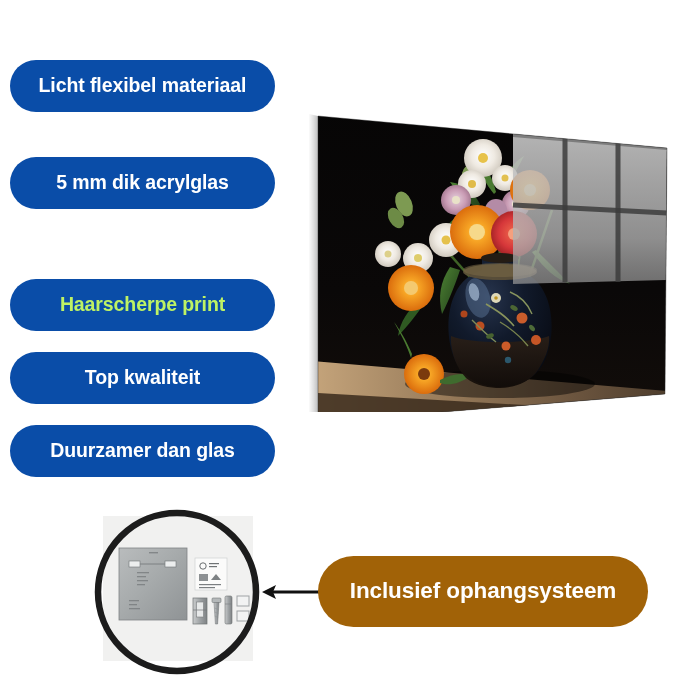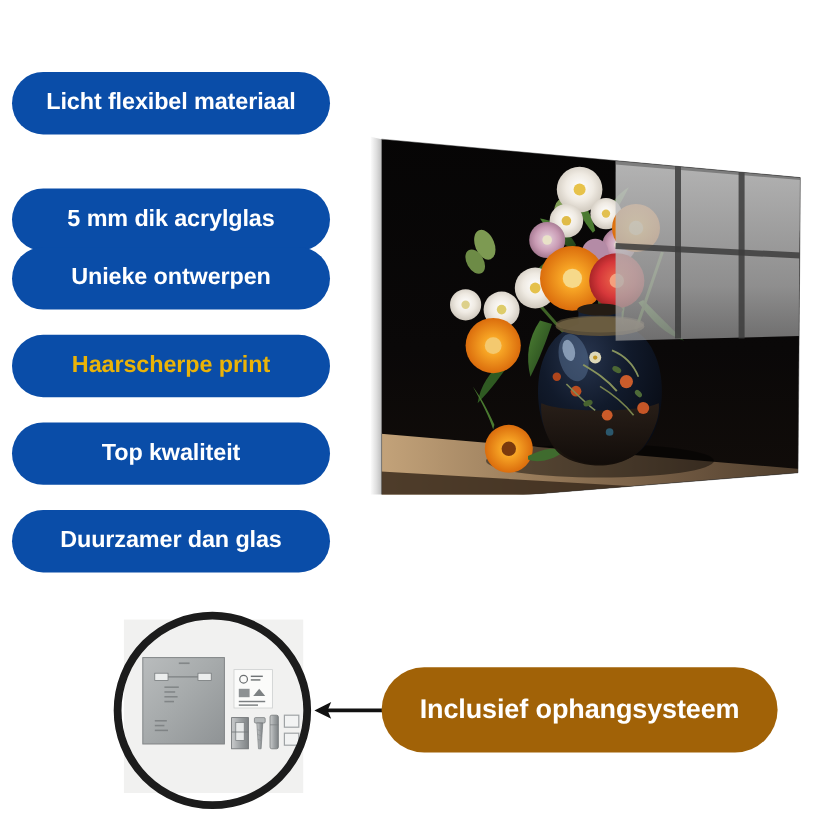--- a/index.html
+++ b/index.html
@@ -89,24 +89,21 @@
 <body>
 
 <div id="stage">
 
   <div class="pill feat-pill" id="pill-0" style="background: rgb(10, 77, 168); color: rgb(255, 255, 255);">
     <span>Licht flexibel materiaal</span>
   </div>
   <div class="pill feat-pill" id="pill-1" style="background: rgb(10, 77, 168); color: rgb(255, 255, 255); margin-top: 24px;">
     <span>5 mm dik acrylglas</span>
   </div>
-  <div class="pill feat-pill" id="pill-2" style="background: rgb(10, 77, 168); color: rgb(255, 255, 255);">
-    <span>Unieke ontwerpen</span>
-  </div>
-  <div class="pill feat-pill" id="pill-3" style="background: rgb(10, 77, 168); color: #eab308;">
+  <div class="pill feat-pill" id="pill-3" style="background: rgb(10, 77, 168); color: #bef264;">
     <span>Haarscherpe print</span>
   </div>
   <div class="pill feat-pill" id="pill-4" style="background: rgb(10, 77, 168); color: rgb(255, 255, 255); text-align: center;">
     <span>Top kwaliteit</span>
   </div>
   <div class="pill feat-pill" id="pill-5" style="background: rgb(10, 77, 168); color: rgb(255, 255, 255);">
     <span>Duurzamer dan glas</span>
   </div>
 
   <div id="product">

